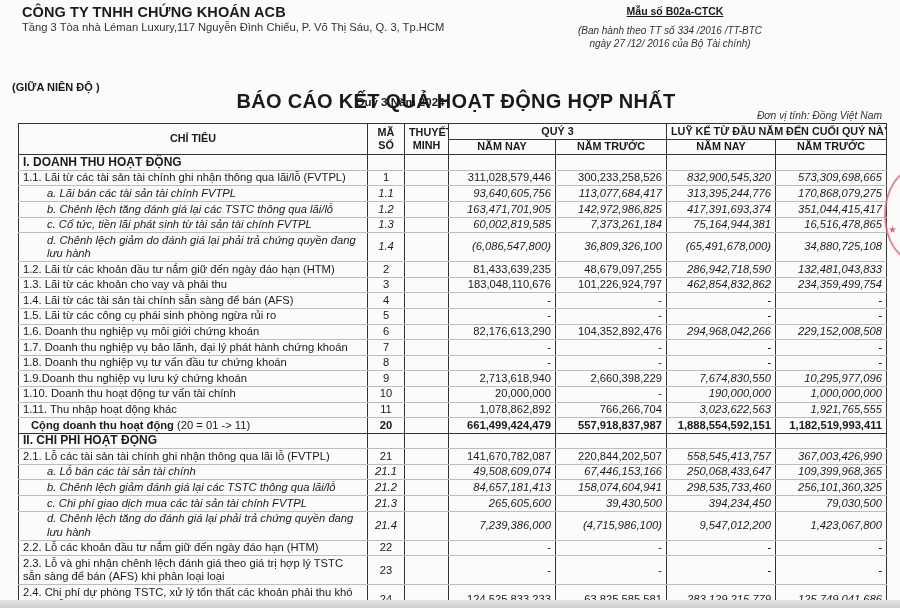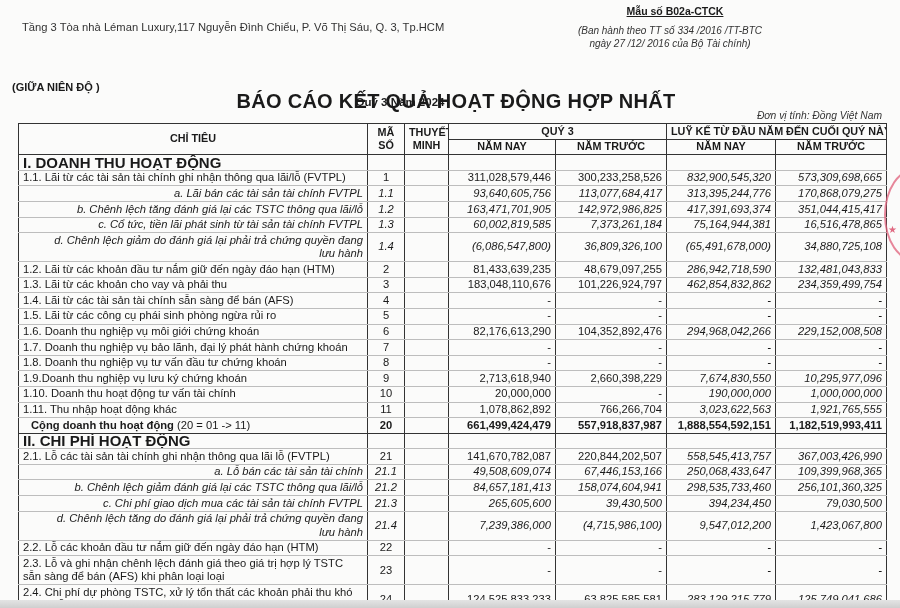--- a/index.html
+++ b/index.html
@@ -28,39 +28,40 @@
     border-top:1px solid #bdbdbd; border-bottom:1px solid #bdbdbd;
     padding:0 4px; height:14.6px; line-height:13.5px; overflow:hidden; white-space:nowrap;
   }
   table.report th { font-weight:bold; font-size:10.8px; text-align:center; border-top:1.5px solid #333; border-bottom:1.5px solid #333; }
   .hdr-top th { height:15px; }
   .hdr-sub th { height:17px; }
   td.num { text-align:right; padding-right:7px; }
   td.code { text-align:center; }
   td.label { text-align:left; padding-left:3px; }
   tr.italic td.label, tr.italic td.num, tr.italic td.code { font-style:italic; }
-  tr.italic td.label { padding-left:28px;text-align:right; }
-  tr.section td.label { font-weight:bold; font-size:15px; }
+  tr.italic td.label { padding-left:28px; }
+  tr.section td.label { font-weight:bold; font-size:12px; }
   tr.total td { font-weight:bold; border-top:1.5px solid #333; border-bottom:1.5px solid #333; }
   tr.total td.label { padding-left:12px; }
   tr.tall td { height:28px; }
   tr.tall td.label { white-space:normal; line-height:13.5px; }
   .cum { font-style:italic; }
   tr.total .cum { font-style:normal; }
   .stamp {
     position:absolute; left:884px; top:168px; width:60px; height:90px;
     border:2px solid #e0607a; border-radius:50%; opacity:0.75;
   }
   .stamp::after { content:"★"; position:absolute; left:2px; top:54px; color:#d83a5a; font-size:10px; }
   .bottom-shade { position:absolute; left:0; top:600px; width:900px; height:8px; background:linear-gradient(#e4e4e4,#cfcfcf); }
 </style>
 </head>
 <body>
 
 <div class="page">
+  <div class="company">CÔNG TY TNHH CHỨNG KHOÁN ACB</div>
   <div class="address">Tầng 3 Tòa nhà Léman Luxury,117 Nguyễn Đình Chiểu, P. Võ Thị Sáu, Q. 3, Tp.HCM</div>
   <div class="form-code">Mẫu số B02a-CTCK</div>
   <div class="decree">
     <div>(Ban hành theo TT số 334 /2016 /TT-BTC</div>
     <div>ngày 27 /12/ 2016 của Bộ Tài chính)</div>
   </div>
   <div class="title">BÁO CÁO KẾT QUẢ HOẠT ĐỘNG HỢP NHẤT</div>
   <div class="subtitle">(GIỮA NIÊN ĐỘ )</div>
   <div class="period">Quý 3 Năm 2024</div>
   <div class="unit">Đơn vị tính: Đồng Việt Nam</div>

